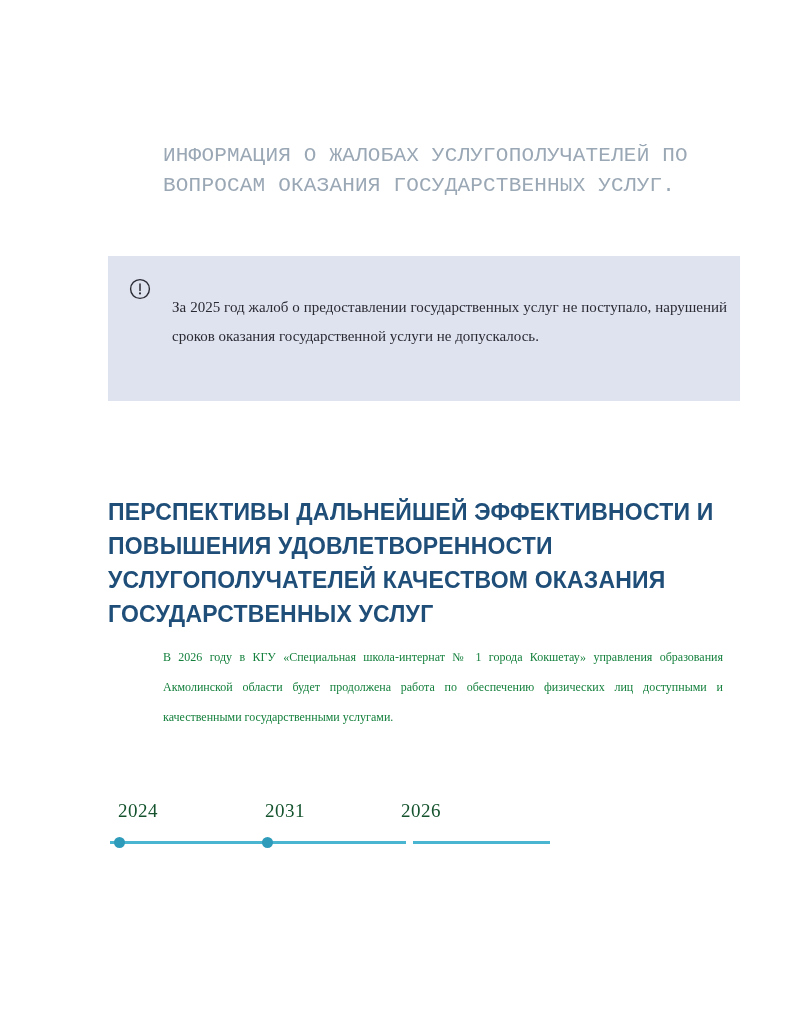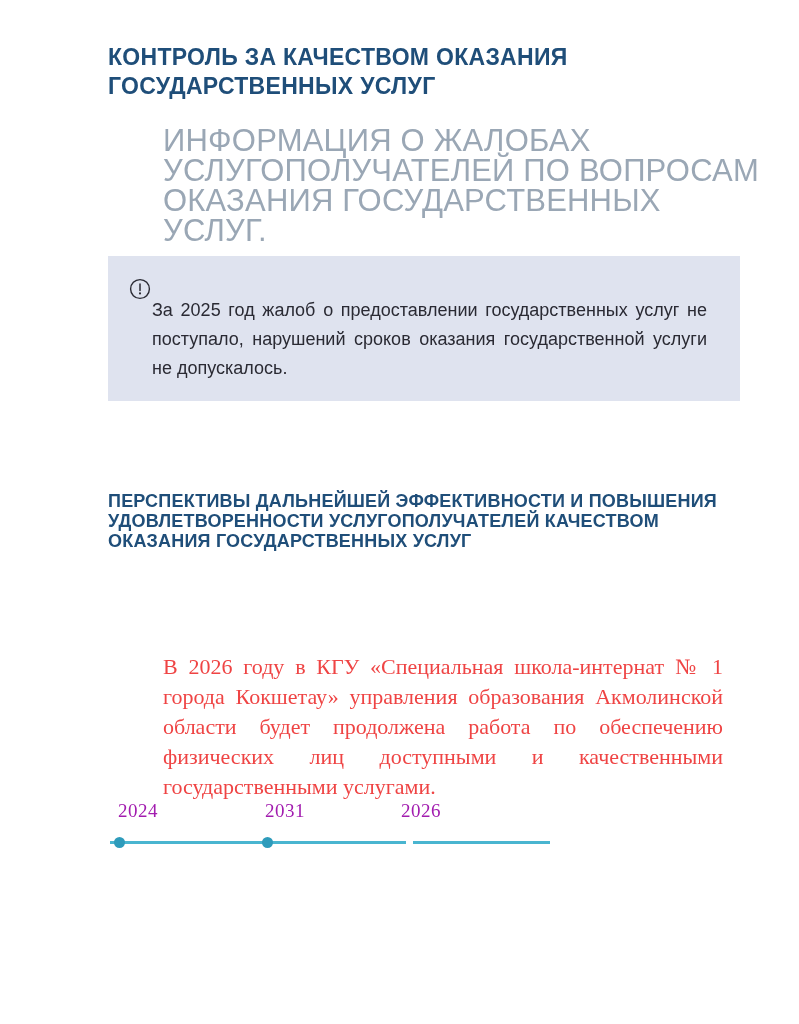--- a/index.html
+++ b/index.html
@@ -32,25 +32,25 @@
     line-height: 29px;
     letter-spacing: 0.3px;
     color: #1F4E79;
     text-transform: uppercase;
   }
 
   
   .subtitle {
     position: absolute;
     left: 163px;
-    top: 126px;
+    top: 141px;
     width: 600px;
-    font-family: Liberation Sans, sans-serif;
+    font-family: Liberation Mono, monospace;
     font-weight: normal;
-    font-size: 31px;
+    font-size: 21px;
     line-height: 30px;
     letter-spacing: 0.2px;
     color: #9AA7B5;
     text-transform: uppercase;
   }
 
   
   .callout {
     position: absolute;
     left: 108px;
@@ -63,56 +63,56 @@
   .callout-icon {
     position: absolute;
     left: 21px;
     top: 22px;
     width: 22px;
     height: 22px;
   }
   .callout-icon svg { display: block; }
   .callout-text {
     position: absolute;
-    left: 44px;
+    left: 64px;
     top: 22px;
     width: 555px;
-    font-family: Liberation Sans, sans-serif;
-    font-size: 18px;
+    font-family: Liberation Serif, serif;
+    font-size: 15px;
     line-height: 29px;
     color: #2A2A33;
     text-align: justify;
     text-align-last: left;
   }
 
   
   .section-title {
     position: absolute;
     left: 108px;
     top: 476px;
     width: 640px;
     font-family: "Liberation Sans", sans-serif;
     font-weight: bold;
-    font-size: 18px;
-    line-height: 20px;
+    font-size: 23px;
+    line-height: 34px;
     letter-spacing: 0.2px;
     color: #1F4E79;
     text-transform: uppercase;
   }
 
   
   .body-para {
     position: absolute;
     left: 163px;
     top: 630px;
     width: 560px;
     font-family: "Liberation Serif", serif;
-    font-size: 22px;
+    font-size: 12px;
     line-height: 30px;
-    color: #ef4444;
+    color: #15803d;
     text-align: justify;
     text-align-last: left;
   }
 
   
   .timeline {
     position: absolute;
     left: 110px;
     top: 800px;
     width: 450px;
@@ -130,30 +130,29 @@
     width: 11px;
     height: 11px;
     border-radius: 50%;
     background: #2E9BBB;
   }
   .tl-label {
     position: absolute;
     top: 0px;
     font-family: "Liberation Serif", serif;
     font-size: 19px;
-    color: #a21caf;
+    color: #14532d;
     letter-spacing: 0.5px;
   }
 </style>
 </head>
 <body>
 
 <div class="page">
 
-  <h1 class="main-title">КОНТРОЛЬ ЗА КАЧЕСТВОМ ОКАЗАНИЯ ГОСУДАРСТВЕННЫХ УСЛУГ</h1>
 
   <div class="subtitle">ИНФОРМАЦИЯ О ЖАЛОБАХ УСЛУГОПОЛУЧАТЕЛЕЙ ПО ВОПРОСАМ ОКАЗАНИЯ ГОСУДАРСТВЕННЫХ УСЛУГ.</div>
 
   <div class="callout">
     <span class="callout-icon">
       <svg width="22" height="22" viewBox="0 0 22 22" xmlns="http://www.w3.org/2000/svg">
         <circle cx="11" cy="11" r="9.4" fill="none" stroke="#2A2A33" stroke-width="1.4"></circle>
         <line x1="11" y1="6" x2="11" y2="12.4" stroke="#2A2A33" stroke-width="1.5" stroke-linecap="round"></line>
         <circle cx="11" cy="15.4" r="1.05" fill="#2A2A33"></circle>
       </svg>

